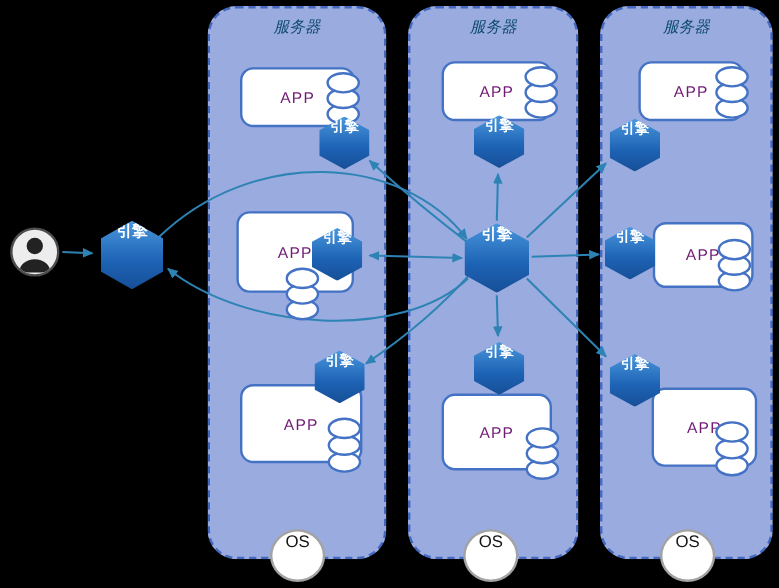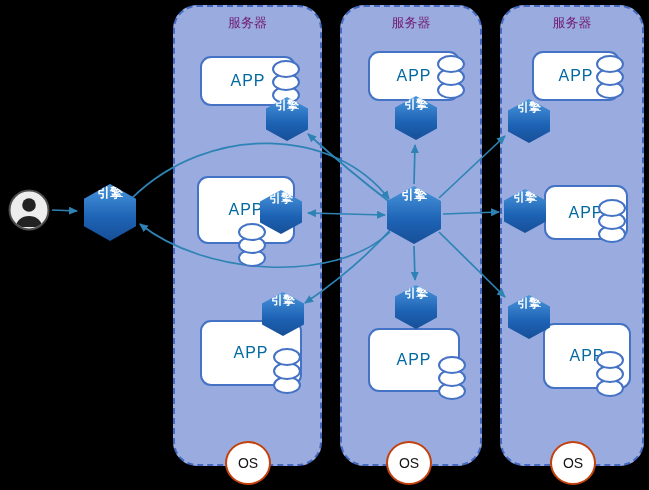--- a/index.html
+++ b/index.html
@@ -6,40 +6,40 @@
   .canvas{
     position:relative;width:649px;height:490px;background:#000;overflow:hidden;
     font-family:"Liberation Sans",sans-serif;
   }
   .server{
     position:absolute;background:#9aabdf;border:2px dashed #4469c0;border-radius:24px;
     box-sizing:border-box;z-index:1;
   }
   .server-label{
     position:absolute;top:7px;left:0;right:0;text-align:center;
-    font-size:13px;color:#701a75;z-index:2;
+    font-size:13px;color:#0c4a6e;z-index:2;font-style:italic;
   }
   .arrows{position:absolute;left:0;top:0;z-index:2;pointer-events:none;}
   .app{
     position:absolute;background:#fff;border:2px solid #4472c4;border-radius:11px;
     box-sizing:border-box;display:flex;align-items:center;justify-content:center;z-index:3;
   }
-  .app span{font-size:16px;color:#0369a1;letter-spacing:1px;}
+  .app span{font-size:13px;color:#701a75;letter-spacing:1px;}
   .db{position:absolute;z-index:4;}
   .hex{
     position:absolute;z-index:5;
     clip-path:polygon(50% 0%,100% 26%,100% 74%,50% 100%,0% 74%,0% 26%);
     background:linear-gradient(180deg,#4a97dd 0%,#1d62b4 60%,#174f97 100%);
     color:#fff;display:flex;align-items:flex-start;justify-content:center;
     font-size:12px;font-weight:bold;
   }
   .hex.big{font-size:13px;}
   .os{
-    position:absolute;z-index:6;background:#fff;border:2px solid #c2410c;border-radius:50%;
-    box-sizing:border-box;display:flex;align-items:center;justify-content:center;
+    position:absolute;z-index:6;background:#fff;border:2px solid #a3a3a3;border-radius:50%;
+    box-sizing:border-box;display:flex;align-items:flex-start;justify-content:center;
     font-size:14px;color:#141414;
   }
   .user-avatar{position:absolute;z-index:5;}
 </style>
 </head>
 <body>
 
 <div class="canvas">
 
   <div class="server" style="left:173px;top:5px;width:149px;height:461px;">

